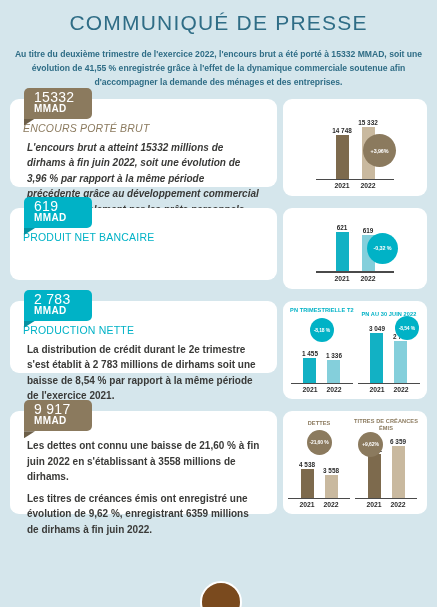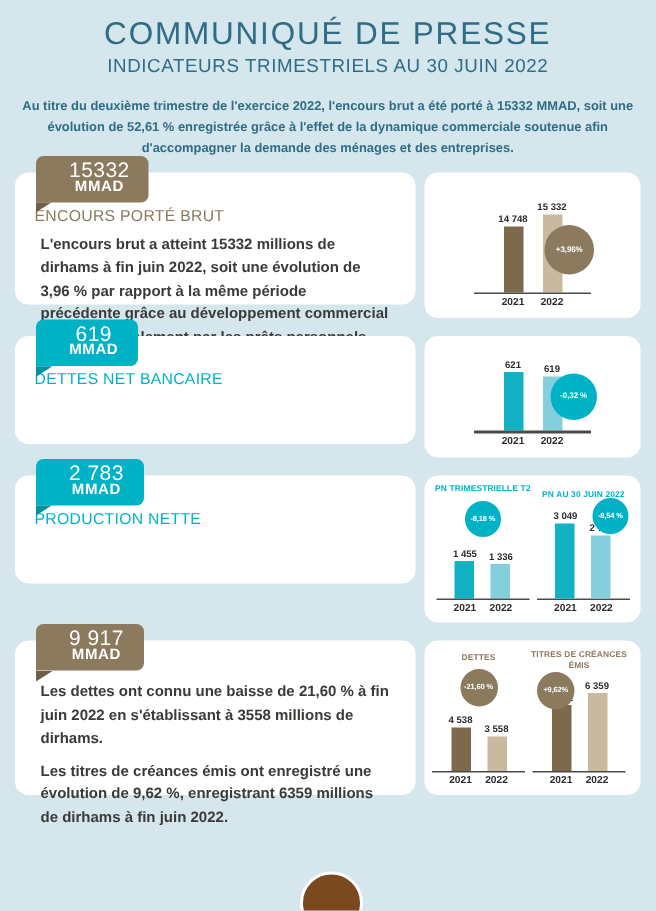--- a/index.html
+++ b/index.html
@@ -52,37 +52,36 @@
   .card{
     background:#ffffff;
     border-radius:9px;
     width:100%;
     box-sizing:border-box;
     position:relative;
   }
   .card-body{
     padding:23px 13px 10px 13px;
   }
-  .sec1 .card{height:88px;}
+  .sec1 .card{height:88px;font-style:italic;}
   .sec2 .card{height:72px;}
   .sec3 .card{height:72px;}
   .sec4 .card{height:103px;}
 
   
   .ribbon{
     position:absolute;
     left:14px;top:-11px;
     z-index:5;
     height:31px;
-    padding:3px 13px 0 22px;
+    padding:3px 13px 0 10px;
     border-radius:5px 5px 5px 0;
     color:#ffffff;
     box-sizing:border-box;
     min-width:68px;
-    text-align:center;
   }
   .ribbon .val{
     font-size:14px;line-height:13px;letter-spacing:.3px;display:block;
   }
   .ribbon .unit{
     font-size:10px;line-height:9px;letter-spacing:.4px;display:block;font-weight:bold;
   }
   .ribbon-fold{
     position:absolute;
     left:0;bottom:-7px;
@@ -163,23 +162,22 @@
     width:38px;height:38px;border-radius:50%;
     background:#7a4a1e;
     border:2px solid #ffffff;
   }
 </style>
 </head>
 <body>
 
 <div class="header">
   <h1>COMMUNIQUÉ DE PRESSE</h1>
-  <h2>INDICATEURS TRIMESTRIELS AU 30 JUIN 2022</h2>
-</div>
-<div class="intro">Au titre du deuxième trimestre de l'exercice 2022, l'encours brut a été porté à 15332 MMAD, soit une évolution de 52,61 % enregistrée grâce à l'effet de la dynamique commerciale soutenue afin d'accompagner la demande des ménages et des entreprises.</div>
+</div>
+<div class="intro">Au titre du deuxième trimestre de l'exercice 2022, l'encours brut a été porté à 15332 MMAD, soit une évolution de 41,55 % enregistrée grâce à l'effet de la dynamique commerciale soutenue afin d'accompagner la demande des ménages et des entreprises.</div>
 
 <div class="section sec1">
   <div class="left-col">
     <div class="ribbon brown-rib">
       <span class="val">15332</span>
       <span class="unit">MMAD</span>
       <span class="ribbon-fold brown-fold"></span>
     </div>
     <div class="card">
       <div class="card-body">
@@ -218,21 +216,21 @@
 
 <div class="section sec2">
   <div class="left-col">
     <div class="ribbon teal-rib">
       <span class="val">619</span>
       <span class="unit">MMAD</span>
       <span class="ribbon-fold teal-fold"></span>
     </div>
     <div class="card">
       <div class="card-body">
-        <div class="card-title t-teal">DETTES NET BANCAIRE</div>
+        <div class="card-title t-teal">PRODUIT NET BANCAIRE</div>
       </div>
     </div>
   </div>
   <div class="right-col" style="margin-left:6px;">
     <div class="chart-card">
       <div class="chart-wrap">
         <div class="chart-flex" style="padding-bottom:8px;">
           <div class="grp">
             <div class="bars-row">
               <div class="barcol">
@@ -260,20 +258,21 @@
 <div class="section sec3">
   <div class="left-col">
     <div class="ribbon teal-rib">
       <span class="val">2 783</span>
       <span class="unit">MMAD</span>
       <span class="ribbon-fold teal-fold"></span>
     </div>
     <div class="card">
       <div class="card-body">
         <div class="card-title t-teal">PRODUCTION NETTE</div>
+        <p class="card-text">La distribution de crédit durant le 2e trimestre s'est établit à 2 783 millions de dirhams soit une baisse de 8,54 % par rapport à la même période de l'exercice 2021.</p>
       </div>
     </div>
   </div>
   <div class="right-col" style="margin-left:6px;">
     <div class="chart-card" style="padding:6px 5px 6px 5px;">
       <div class="chart-wrap">
         <div class="chart-flex" style="justify-content:space-around;align-items:flex-end;">
 
           <div class="grp" style="position:relative;">
             <div class="grp-head t-teal">PN TRIMESTRIELLE T2</div>

